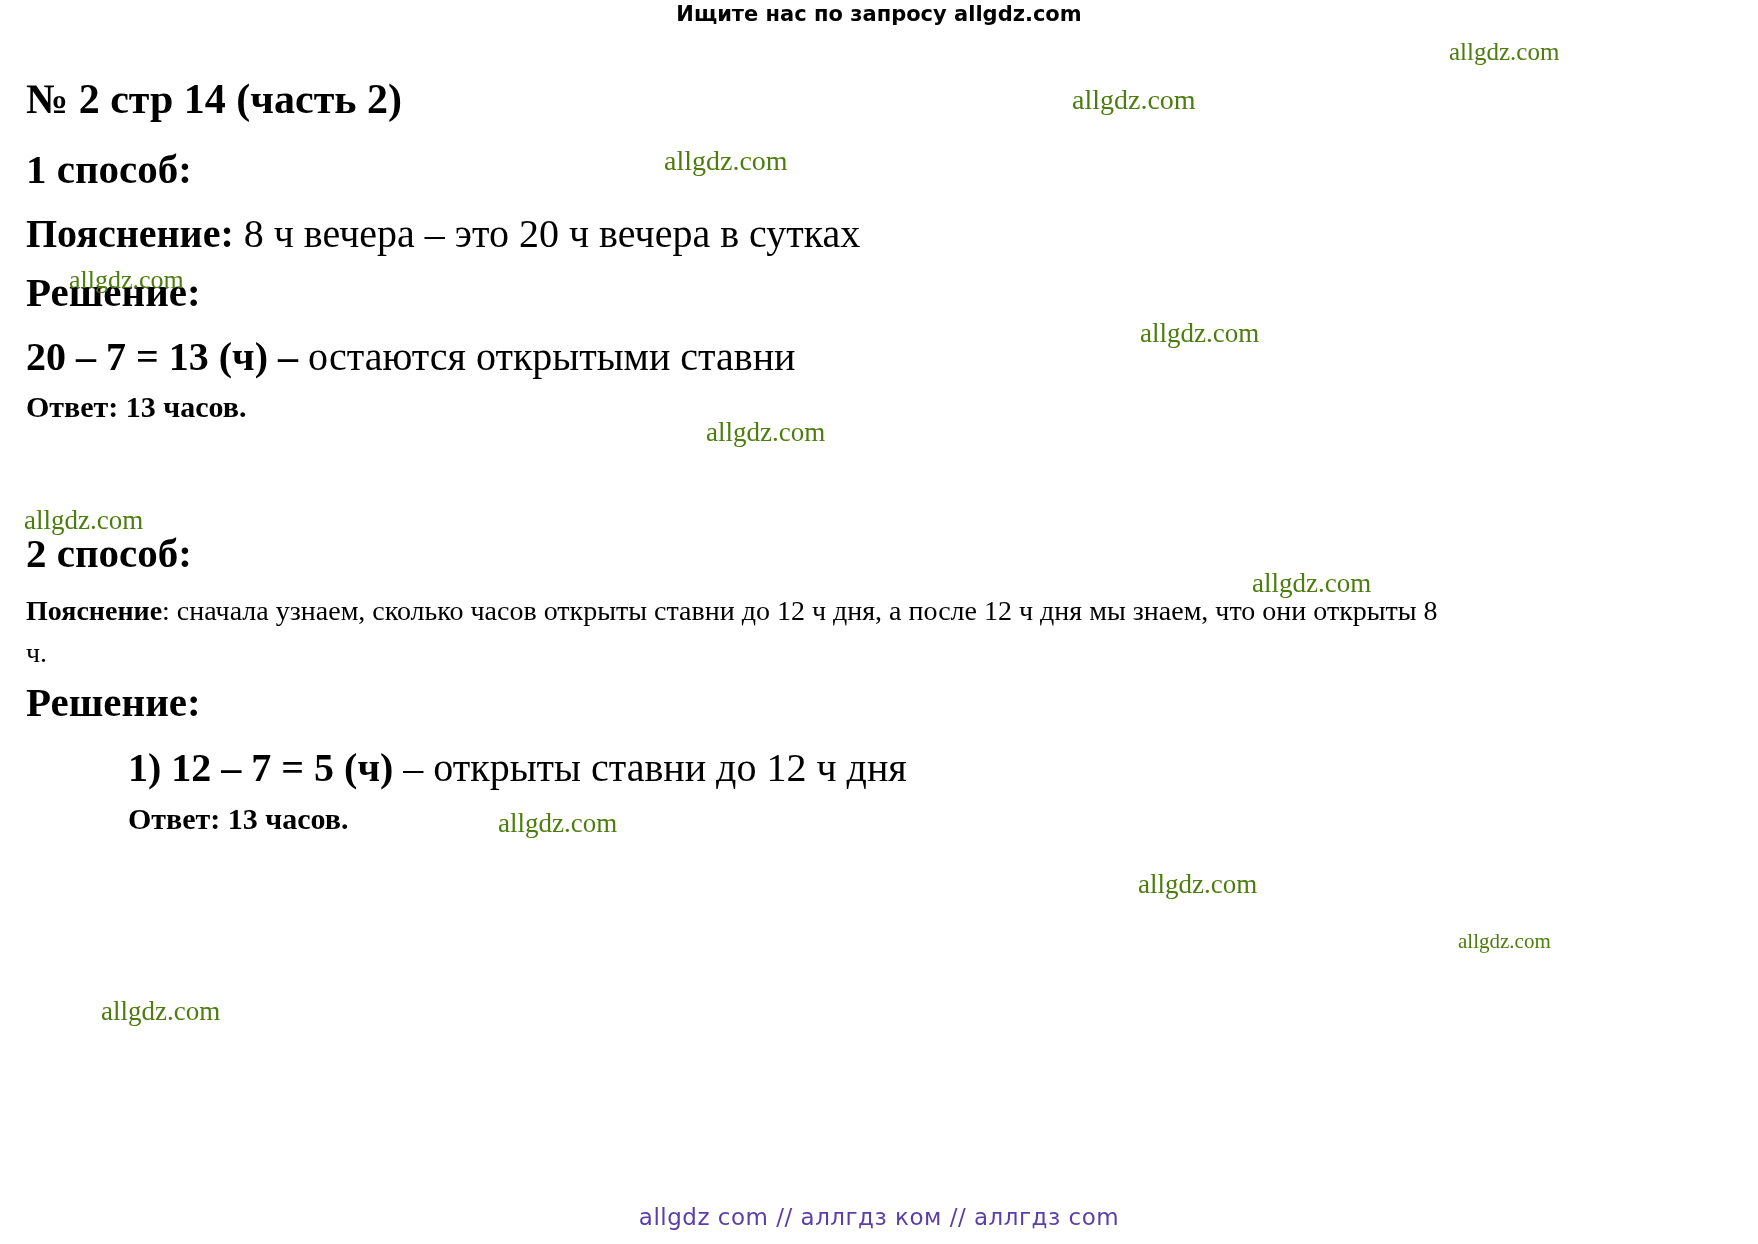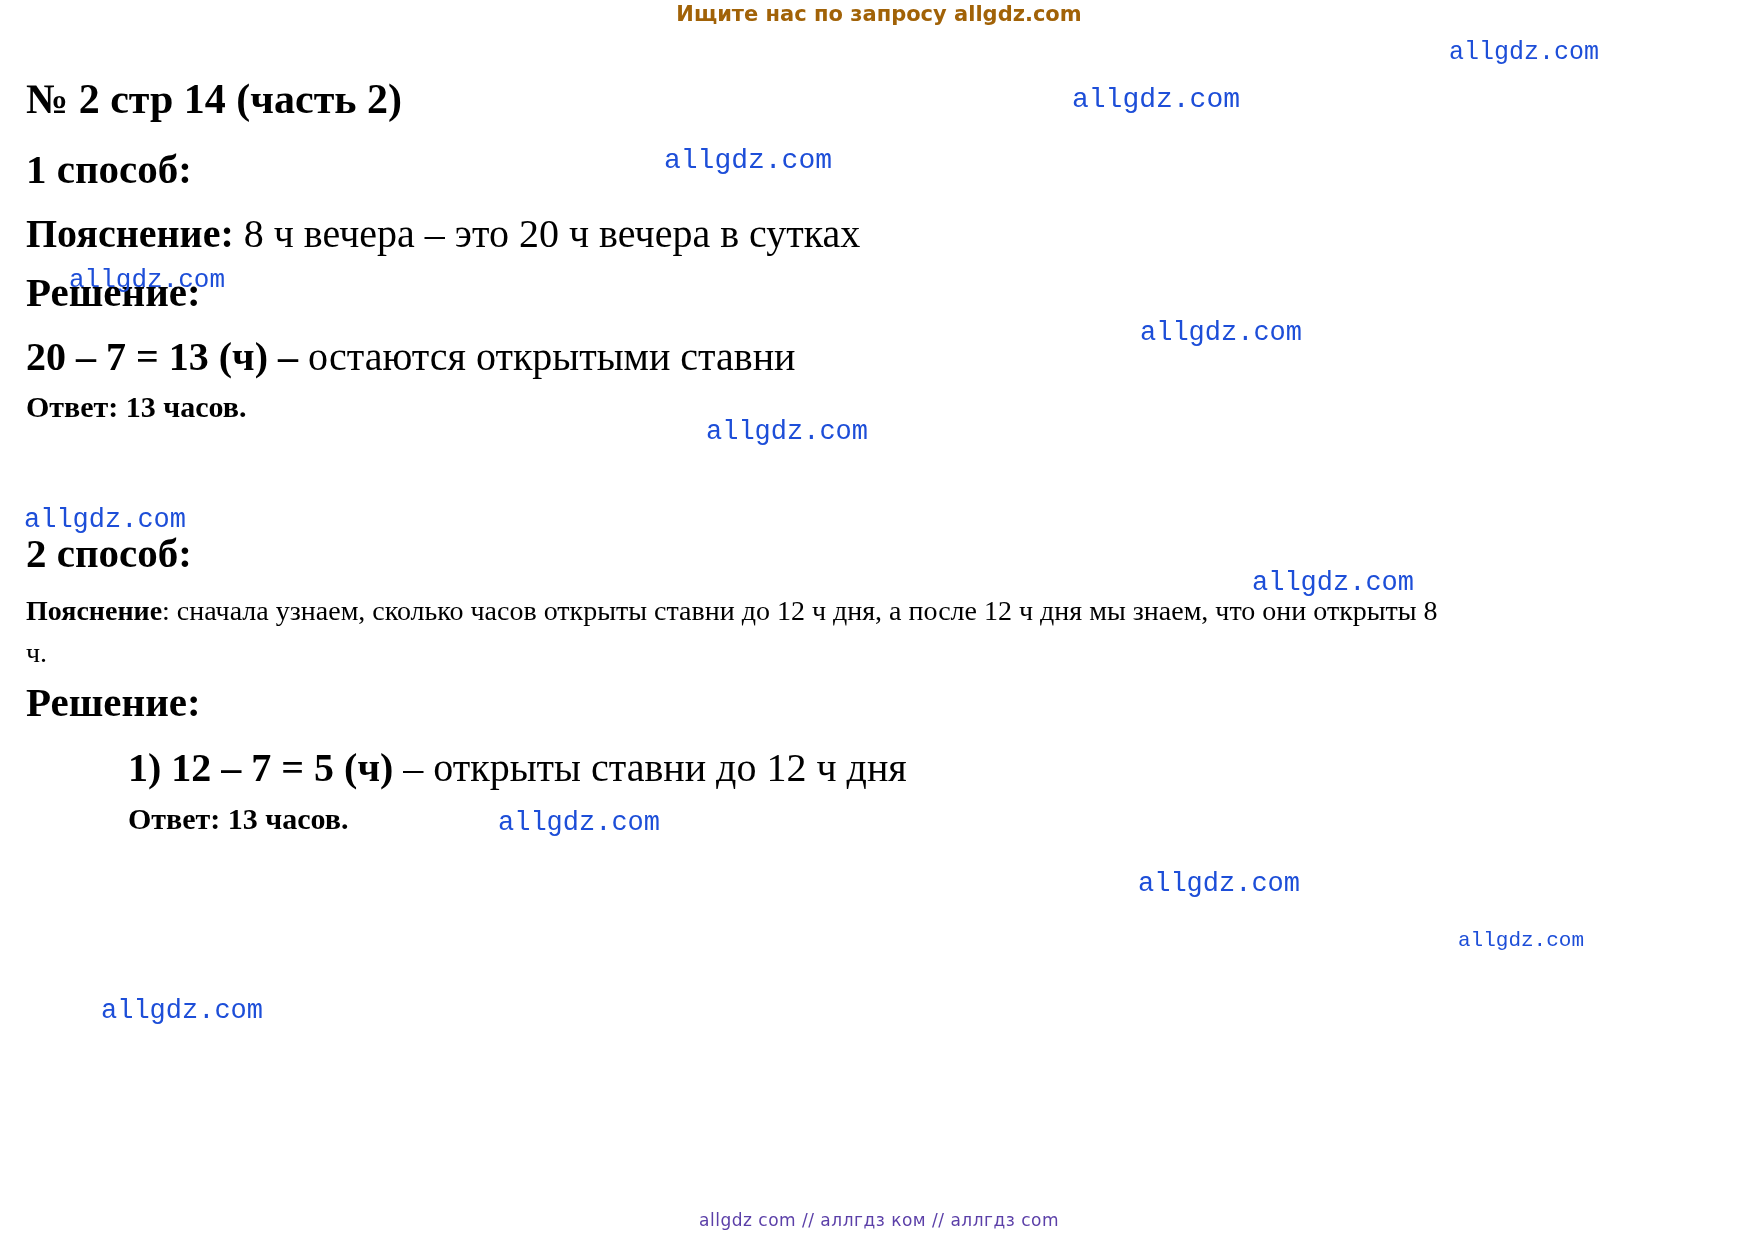--- a/index.html
+++ b/index.html
@@ -17,26 +17,26 @@
   }
   .top-banner {
     position: absolute;
     top: 2px;
     left: 0;
     width: 100%;
     text-align: center;
     font-family: "DejaVu Sans", sans-serif;
     font-size: 21px;
     font-weight: bold;
-    color: #a16207;
+    color: #000000;
   }
   .wm {
     position: absolute;
-    font-family: Liberation Mono, monospace;
-    color: #1d4ed8;
+    font-family: Liberation Serif, serif;
+    color: #4d7c0f;
     white-space: nowrap;
   }
   .content {
     position: absolute;
     left: 26px;
     top: 70px;
     width: 1700px;
   }
   .line {
     font-size: 40px;
@@ -76,21 +76,21 @@
     font-weight: bold;
     font-size: 30px;
   }
   .footer {
     position: absolute;
     bottom: 14px;
     left: 0;
     width: 100%;
     text-align: center;
     font-family: "DejaVu Sans", sans-serif;
-    font-size: 17px;
+    font-size: 23px;
     color: #5b3fa8;
     letter-spacing: 0.5px;
   }
 </style>
 </head>
 <body>
 
 <div class="top-banner">Ищите нас по запросу allgdz.com</div>
 
 <div class="content">

